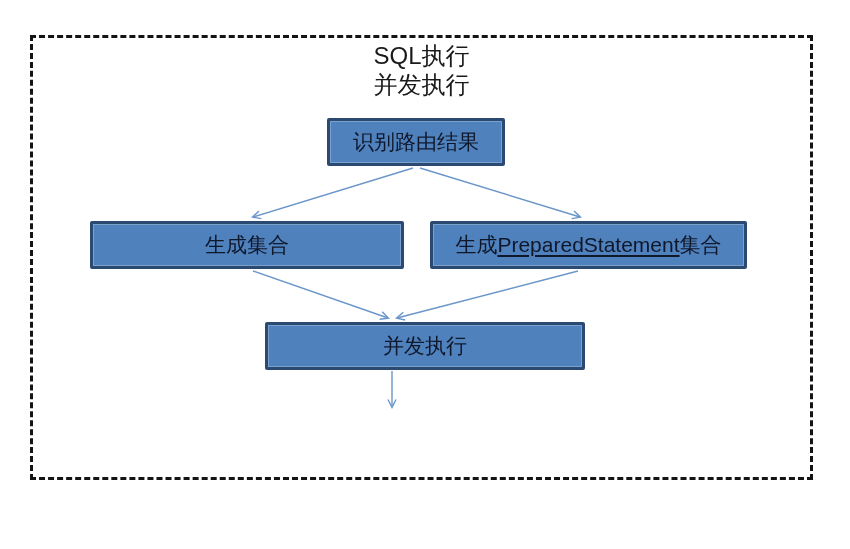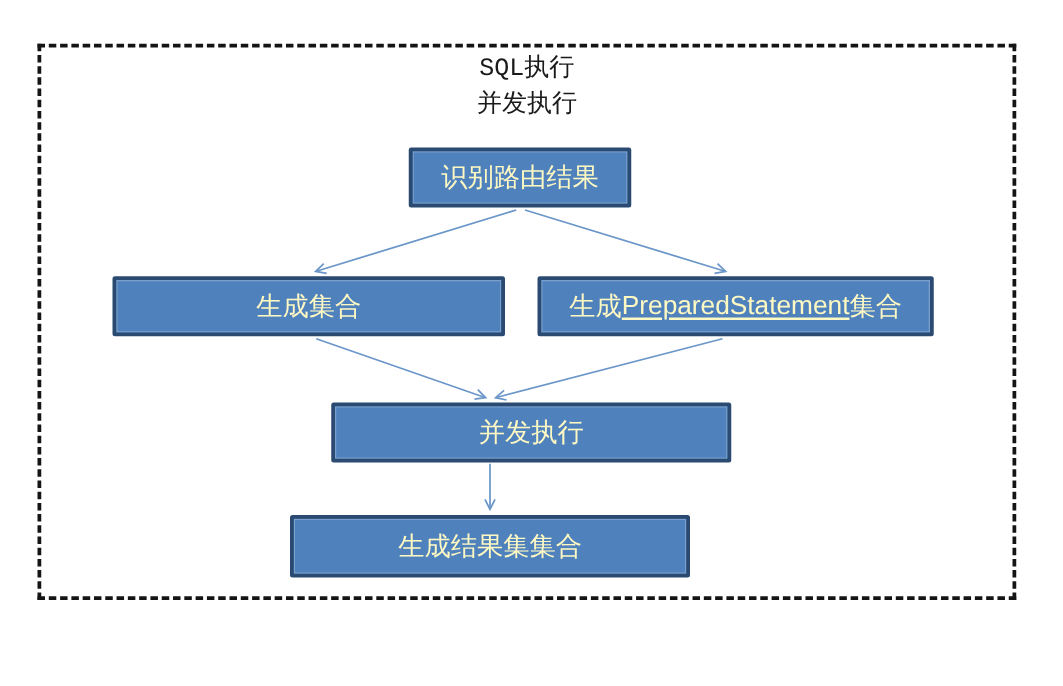--- a/index.html
+++ b/index.html
@@ -23,31 +23,30 @@
     height: 439px;
     border: 3px dashed #141414;
   }
   .title {
     position: absolute;
     left: 30px;
     top: 41px;
     width: 783px;
     text-align: center;
     color: #1a1a1a;
-    font-size: 20px;
+    font-size: 24px;
     line-height: 29px;
-    font-family: Liberation Mono, monospace;
   }
   .node {
     position: absolute;
     box-sizing: border-box;
     background: #4f81bd;
     border: 3px solid #2b4a71;
     border-radius: 2px;
-    color: #fef9c3;
+    color: #0f172a;
     font-size: 21px;
     display: flex;
     align-items: center;
     justify-content: center;
     white-space: nowrap;
     box-shadow: inset 0 0 0 1px rgba(255,255,255,0.25);
   }
   .node-identify   { left: 327px; top: 118px; width: 178px; height: 48px; }
   .node-statement  { left:  90px; top: 221px; width: 314px; height: 48px; }
   .node-prepared   { left: 430px; top: 221px; width: 317px; height: 48px; }
@@ -107,17 +106,14 @@
   <div class="node node-prepared">
     <span>生成</span>
       <span class="spellcheck">PreparedStatement</span>
       <span>集合</span>
   </div>
 
   <div class="node node-concurrent">
     <span>并发执行</span>
   </div>
 
-  <div class="node node-resultset">
-    <span>生成结果集集合</span>
-  </div>
 
 </div>
 
 </body></html>

